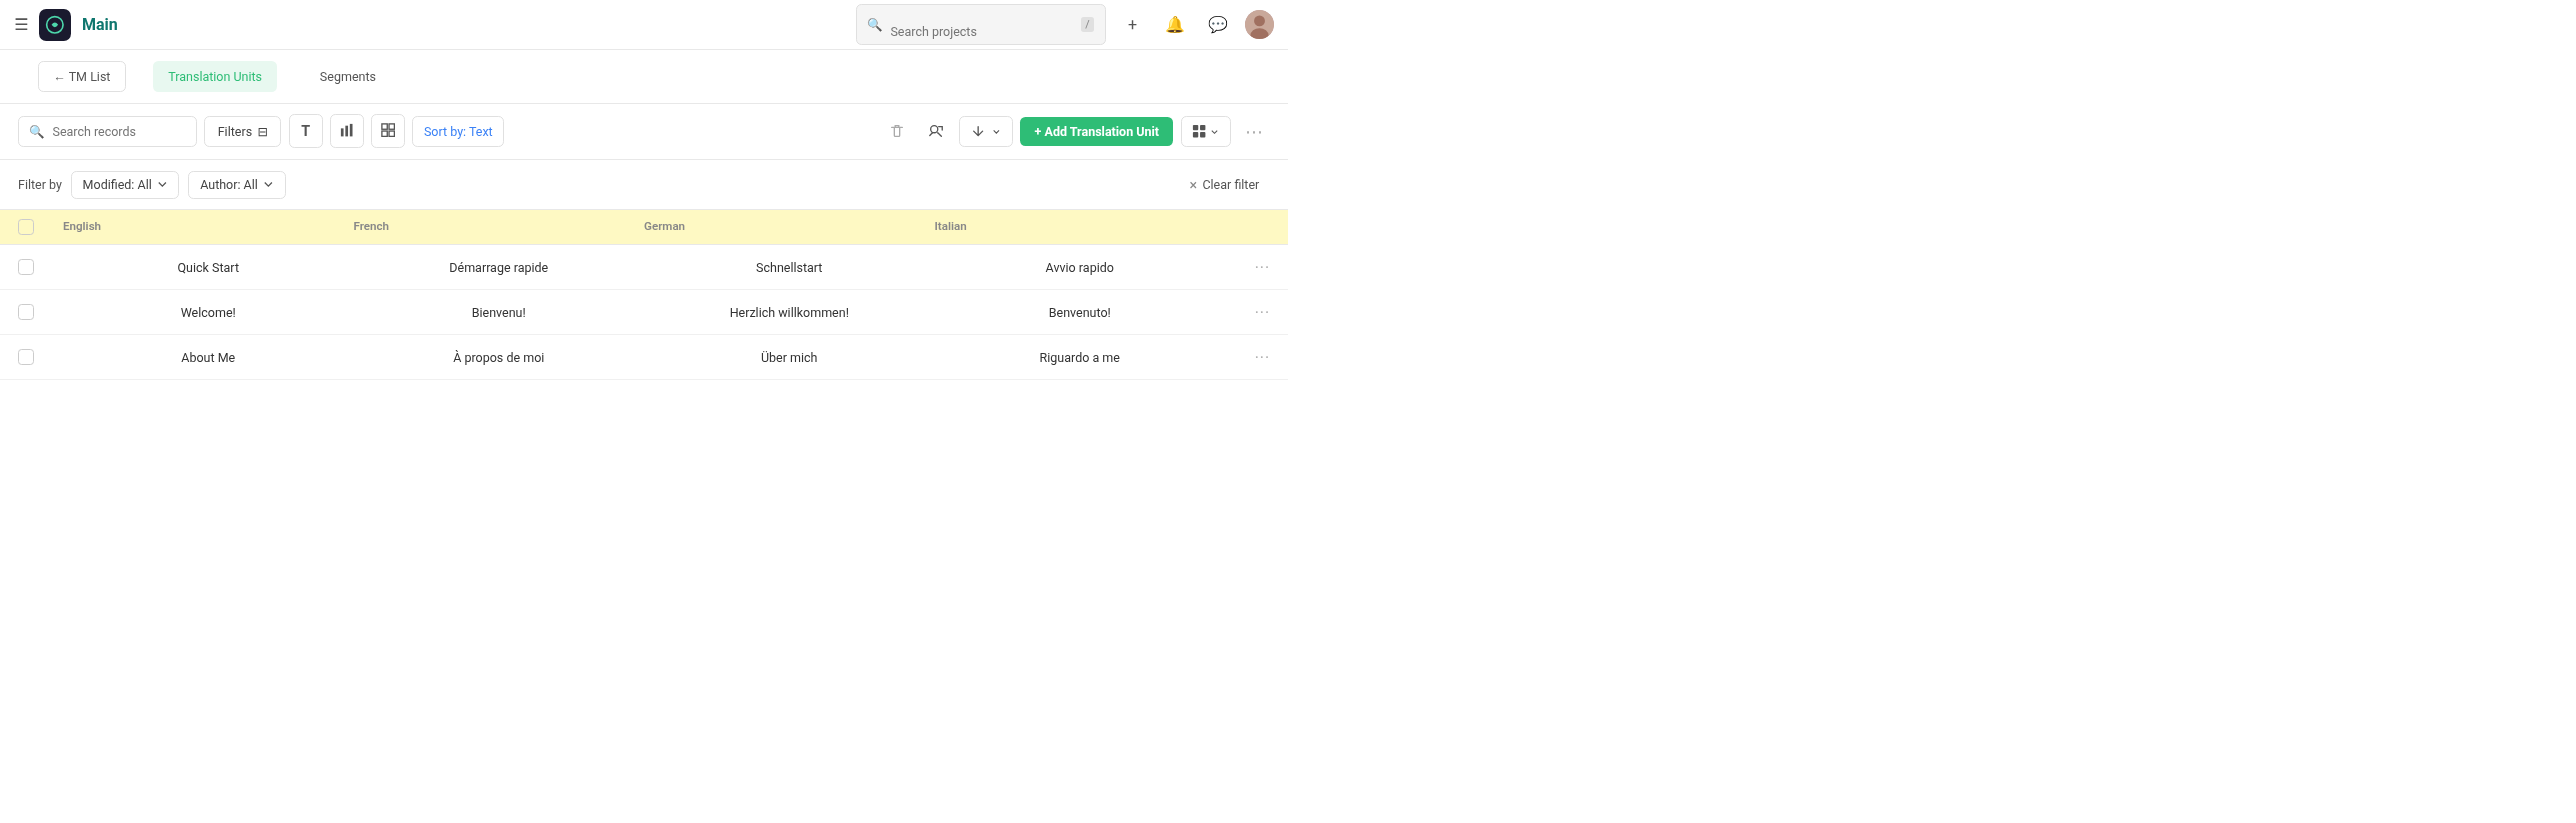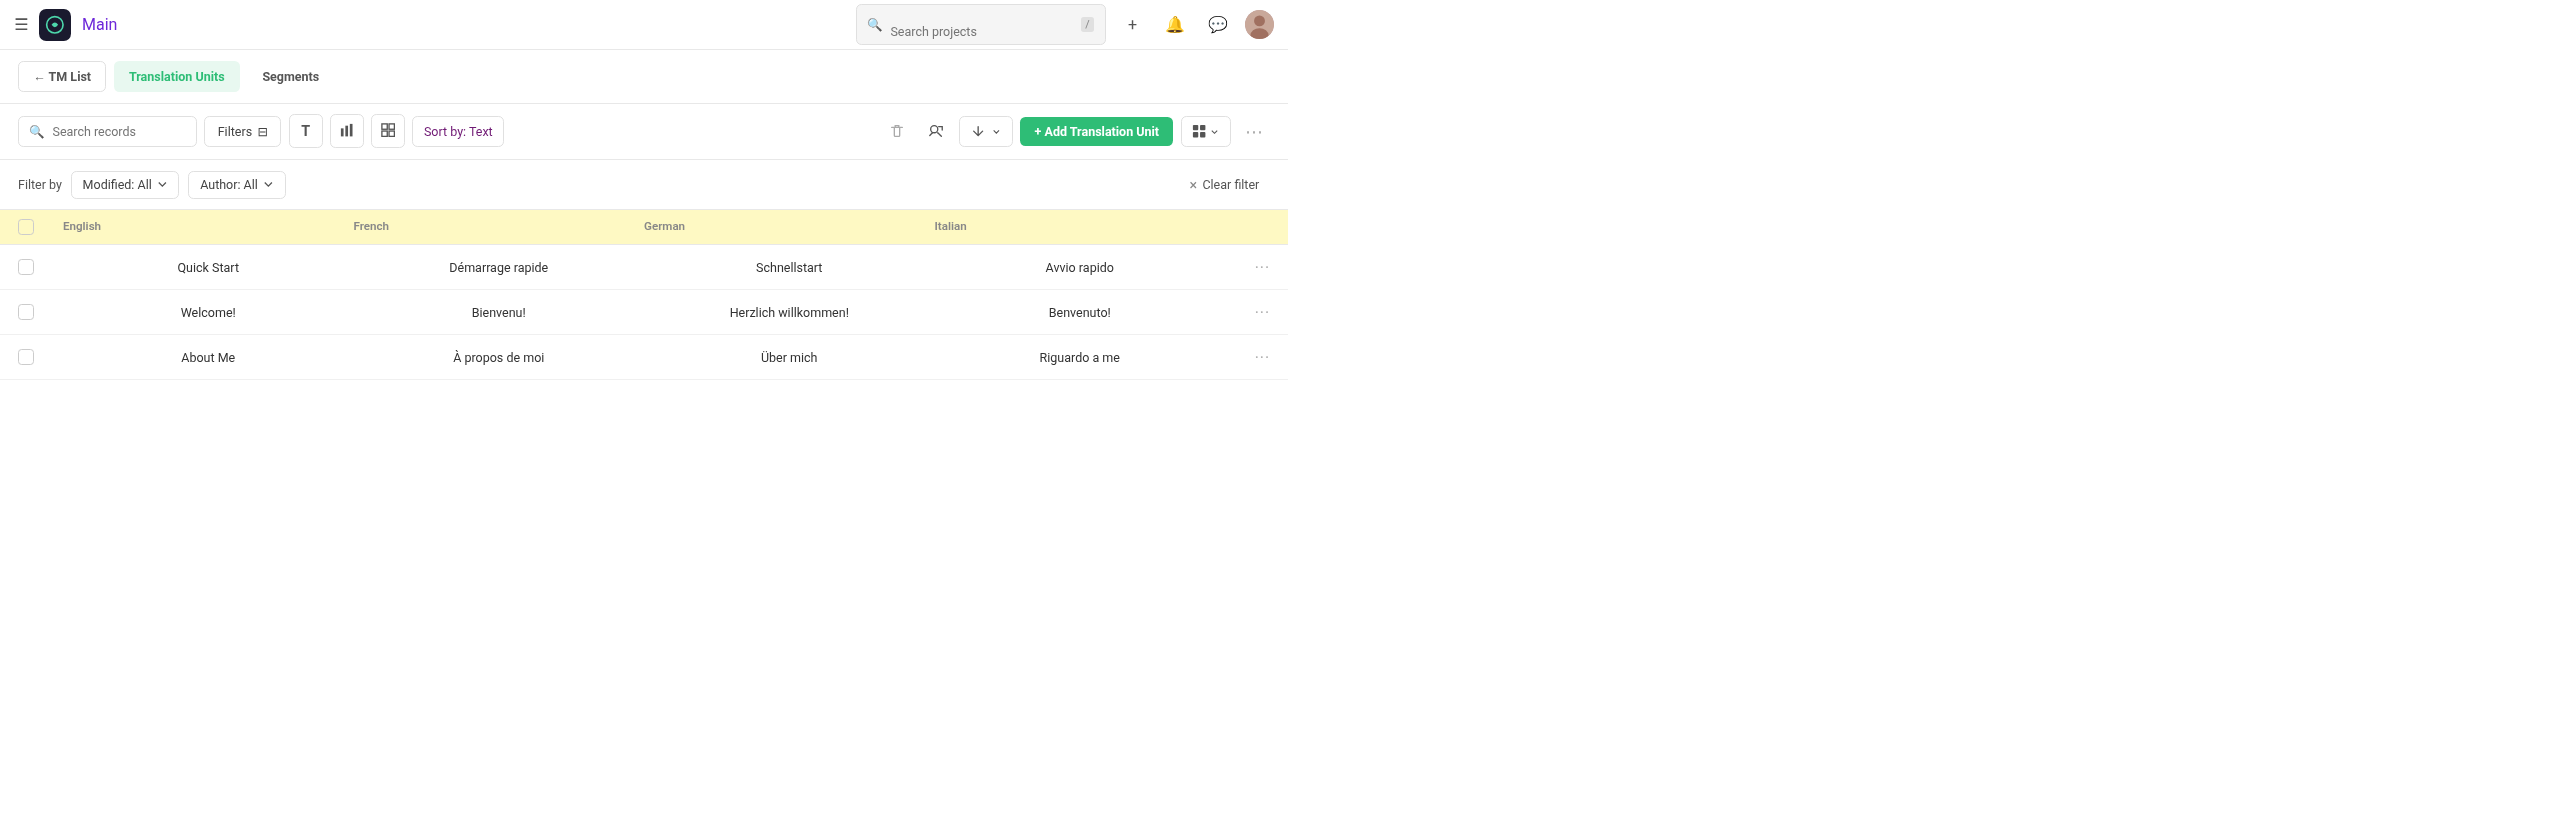--- a/index.html
+++ b/index.html
@@ -42,22 +42,22 @@
       display: flex;
       align-items: center;
       justify-content: center;
       color: #4dd8ac;
       font-size: 16px;
       font-weight: bold;
     }
 
     .app-title {
       font-size: 16px;
-      font-weight: 400;
-      color: #6d28d9;
+      font-weight: 700;
+      color: #0f766e;
     }
 
     .nav-spacer {
       flex: 1;
     }
 
     .search-bar {
       display: flex;
       align-items: center;
       background: #f5f5f5;
@@ -124,22 +124,23 @@
     }
 
     .tab-btn {
       display: flex;
       align-items: center;
       gap: 5.4px;
       padding: 7.2px 14.3px;
       border-radius: 5.4px;
       cursor: pointer;
       font-size: 12.5px;
-      font-weight: 700;
+      font-weight: 400;
       border: 0.9px solid transparent;
+      margin-left: 20px;
     }
 
     .tab-btn.back {
       border: 0.9px solid #e0e0e0;
       color: #555;
       background: #fff;
     }
 
     .tab-btn.active {
       background: #e8f8f0;
@@ -227,21 +228,21 @@
 
     .sort-btn {
       display: flex;
       align-items: center;
       gap: 5.4px;
       padding: 7.2px 10.7px;
       border: 0.9px solid #e0e0e0;
       border-radius: 5.4px;
       cursor: pointer;
       font-size: 12.5px;
-      color: #701a75;
+      color: #3b82f6;
       background: #fff;
     }
 
     .add-btn {
       display: flex;
       align-items: center;
       gap: 5.4px;
       padding: 7.2px 14.3px;
       background: #2ebd76;
       color: #fff;

